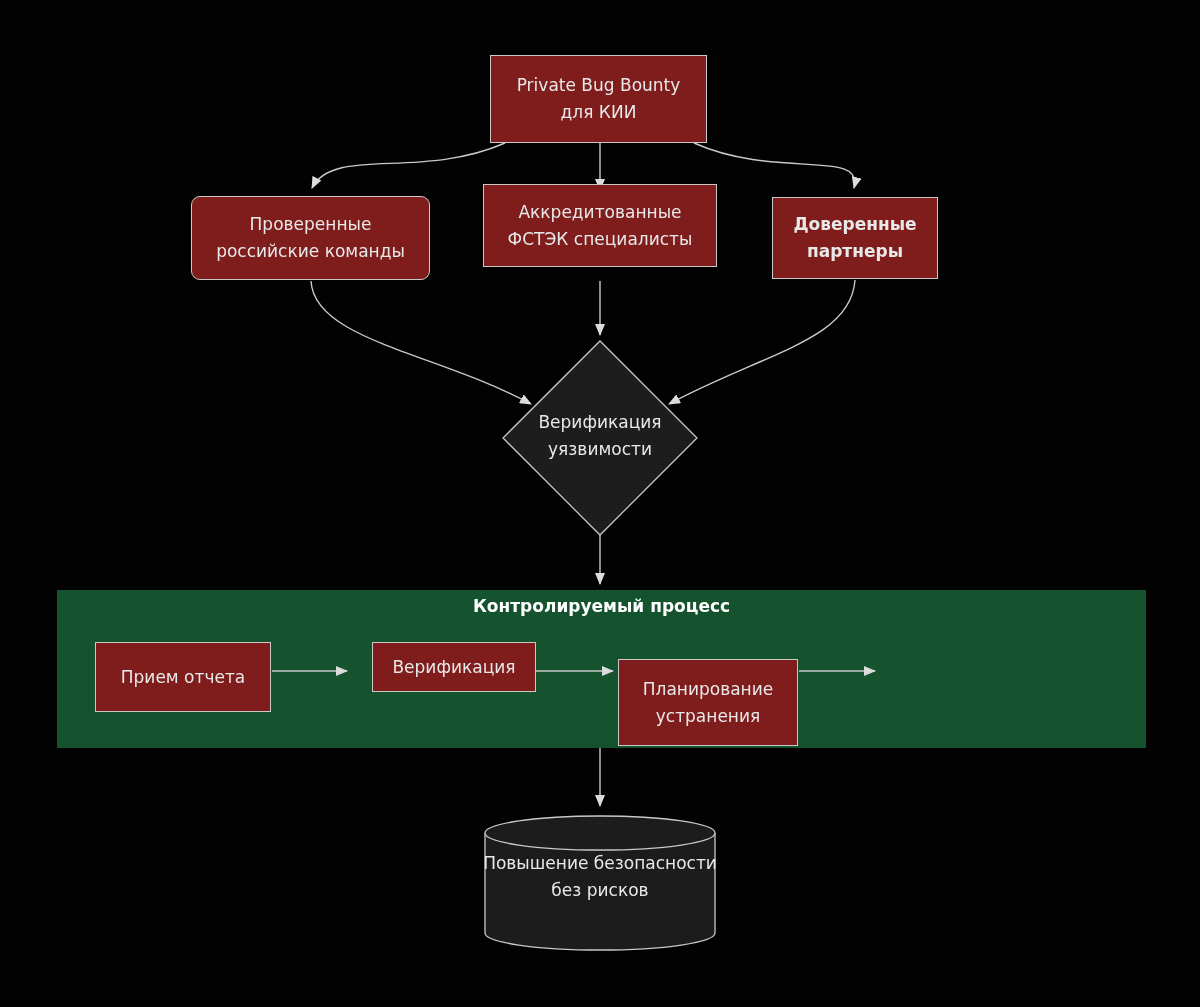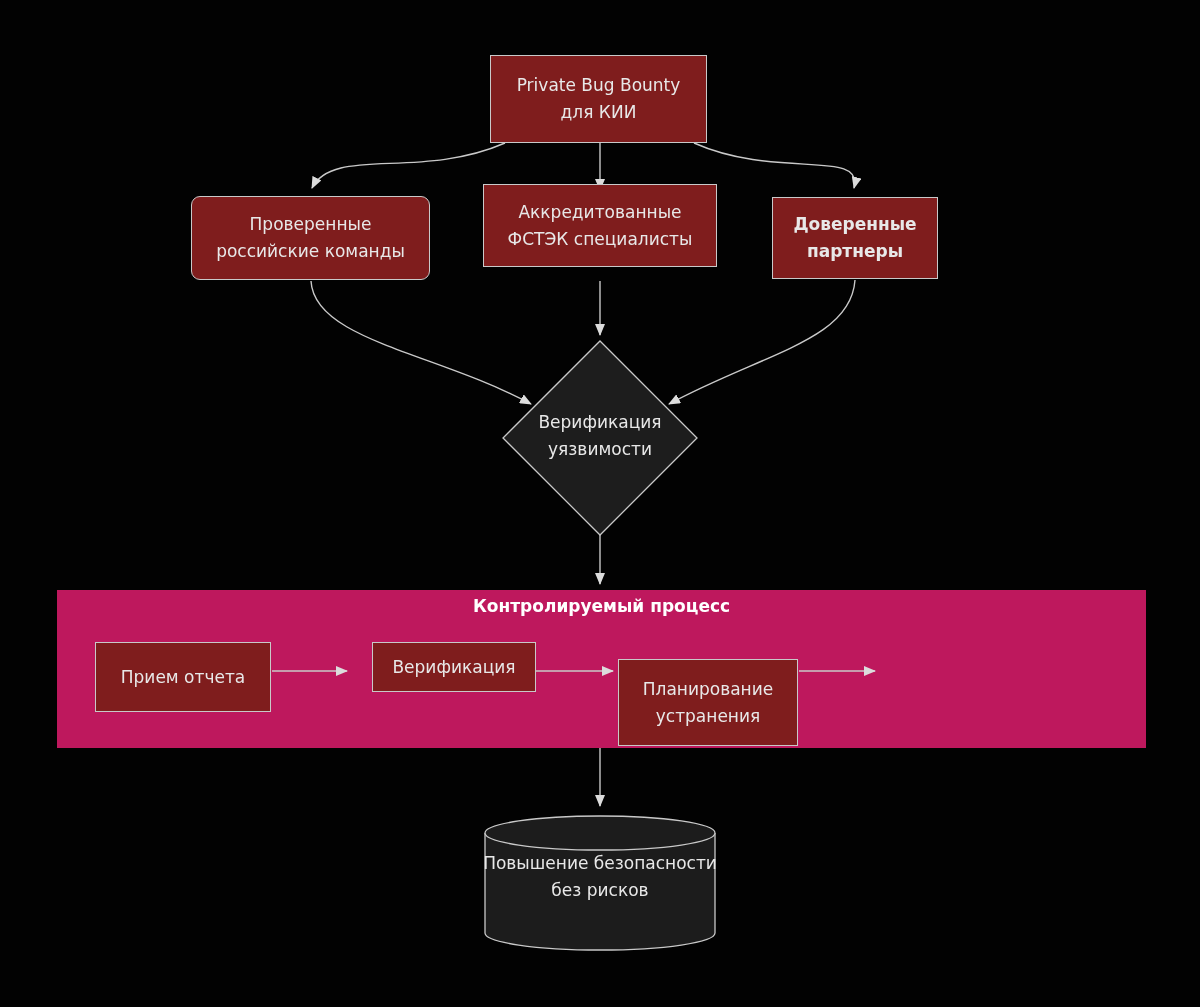--- a/index.html
+++ b/index.html
@@ -32,21 +32,21 @@
     color: #e8e8e8;
     font-size: 17px;
     line-height: 27px;
     text-align: center;
     z-index: 3;
   }
   .process {
     position: absolute;
     left: 57px; top: 590px;
     width: 1089px; height: 158px;
-    background: #be185d;
+    background: #14532d;
     z-index: 0;
   }
   .process-title {
     position: absolute;
     top: 4px; left: 0;
     width: 100%;
     text-align: center;
     color: #ffffff;
     font-weight: bold;
     font-size: 17px;

